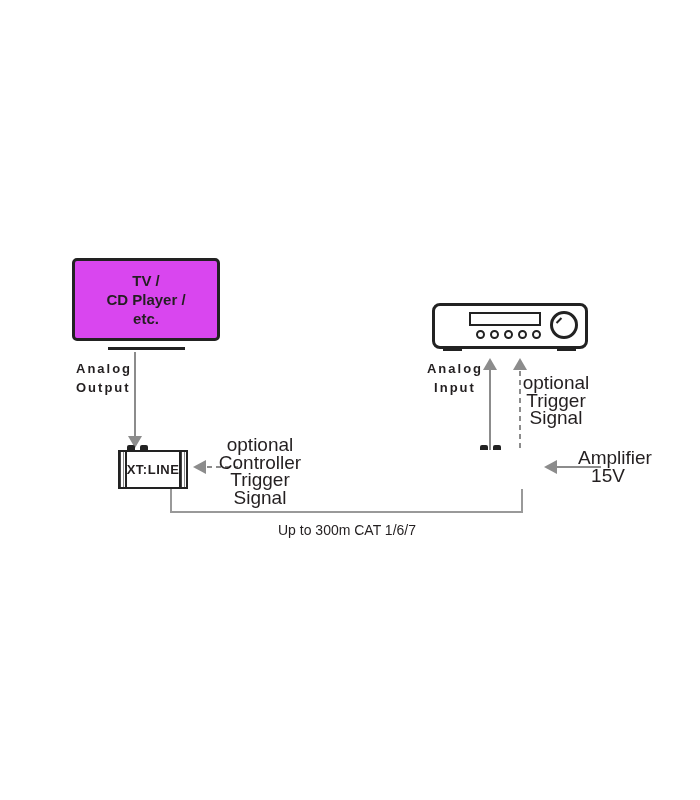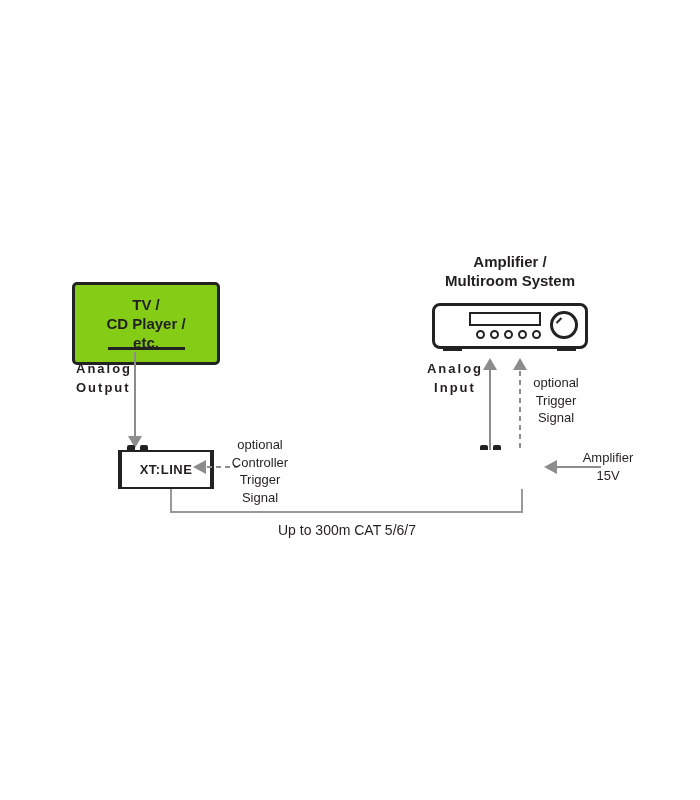--- a/index.html
+++ b/index.html
@@ -6,47 +6,47 @@
   .canvas {
     position:relative; width:700px; height:800px; background:#ffffff;
     font-family:"Liberation Sans", sans-serif; color:#231f20; overflow:hidden;
   }
   .abs { position:absolute; }
   .pre { white-space:pre-line; }
 
   
   .tv-box {
     left:72px; top:258px; width:148px; height:83px; box-sizing:border-box;
-    border:3px solid #222; border-radius:5px; background:#84cc16;
-    display:flex; align-items:center; justify-content:center;margin-top:24px;
+    border:3px solid #222; border-radius:5px; background:#d946ef;
+    display:flex; align-items:center; justify-content:center;
   }
   .tv-label { font-weight:bold; font-size:15px; line-height:19px; text-align:center; }
   .tv-stand { left:108px; top:347px; width:77px; height:3px; background:#222; }
 
   
   .amp-title { left:430px; top:252px; width:160px; font-weight:bold; font-size:15px; line-height:19px; text-align:center; }
   .amp-body {
     left:432px; top:303px; width:156px; height:46px; box-sizing:border-box;
     border:3px solid #222; border-radius:8px; background:#fff;
   }
   .amp-display { position:absolute; left:34px; top:6px; width:72px; height:14px; border:2px solid #222; box-sizing:border-box; }
   .amp-btn { position:absolute; top:24px; width:9px; height:9px; border:2px solid #222; border-radius:50%; box-sizing:border-box; }
   .amp-knob { position:absolute; left:115px; top:5px; width:28px; height:28px; border:3px solid #222; border-radius:50%; box-sizing:border-box; }
   .amp-knob-tick { position:absolute; left:5px; top:3px; width:2px; height:7px; background:#222; transform:rotate(45deg); }
   .amp-foot { top:348px; width:19px; height:3px; background:#222; }
 
   
   .io-label { font-weight:bold; font-size:13px; line-height:19px; letter-spacing:2px; text-align:center; }
-  .note { font-size:13px; line-height:17.5px; text-align:center; }
+  .note { font-size:19px; line-height:17.5px; text-align:center; }
   .cable-label { font-size:14px; text-align:center; }
 
   
   .device {
-    width:96px; height:39px; box-sizing:border-box;
-    border:2px solid #222; background:#fff; display:flex;flex-direction:column;
+    width:70px; height:39px; box-sizing:border-box;
+    border:2px solid #222; background:#fff; display:flex;
   }
   .device-strip {
     width:6px;
     background:repeating-linear-gradient(90deg,#444 0 1px,#fff 1px 3px,#8a8a8a 3px 4px,#fff 4px 6px);
   }
   .device-face {
     flex:1; border-left:2px solid #222; border-right:2px solid #222;
     display:flex; align-items:center; justify-content:center;
     font-weight:bold; font-size:13px; letter-spacing:0.5px; background:#fff;
   }
@@ -87,22 +87,20 @@
     <div class="device-strip"></div>
   </div>
 
   <div class="abs arr-left" style="left:193px; top:460px;"></div>
   <div class="abs dash-h" style="left:207px; top:466px; width:31px;"></div>
   <div class="abs note pre" style="left:212px; top:436px; width:96px;">optional
 Controller
 Trigger
 Signal</div>
 
-  <div class="abs amp-title pre">Amplifier /
-Multiroom System</div>
   <div class="abs amp-body">
     <div class="amp-display"></div>
     <div class="amp-btn" style="left:41px;"></div>
     <div class="amp-btn" style="left:55px;"></div>
     <div class="amp-btn" style="left:69px;"></div>
     <div class="amp-btn" style="left:83px;"></div>
     <div class="amp-btn" style="left:97px;"></div>
     <div class="amp-knob">
       <div class="amp-knob-tick"></div>
     </div>
@@ -124,15 +122,15 @@
   <div class="abs bump" style="left:493px; top:445px;"></div>
 
   <div class="abs arr-left" style="left:544px; top:460px;"></div>
   <div class="abs line-h" style="left:557px; top:466px; width:44px;"></div>
   <div class="abs note pre" style="left:578px; top:449px; width:60px;">Amplifier
 15V</div>
 
   <div class="abs cable" style="left:170px; top:489px; width:2px; height:24px;"></div>
   <div class="abs cable" style="left:170px; top:511px; width:353px; height:2px;"></div>
   <div class="abs cable" style="left:521px; top:489px; width:2px; height:24px;"></div>
-  <div class="abs cable-label" style="left:247px; top:522px; width:200px;">Up to 300m CAT 5/6/7</div>
+  <div class="abs cable-label" style="left:247px; top:522px; width:200px;">Up to 300m CAT 1/6/7</div>
 
 </div>
 
 </body></html>

